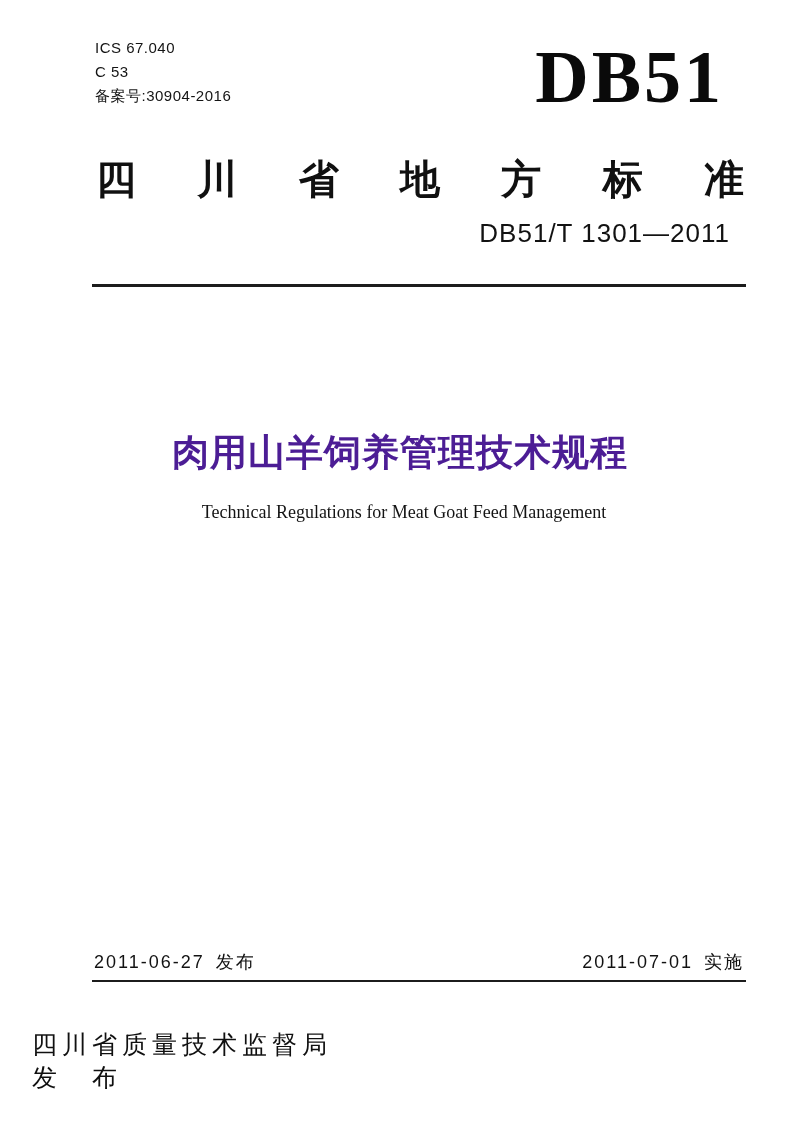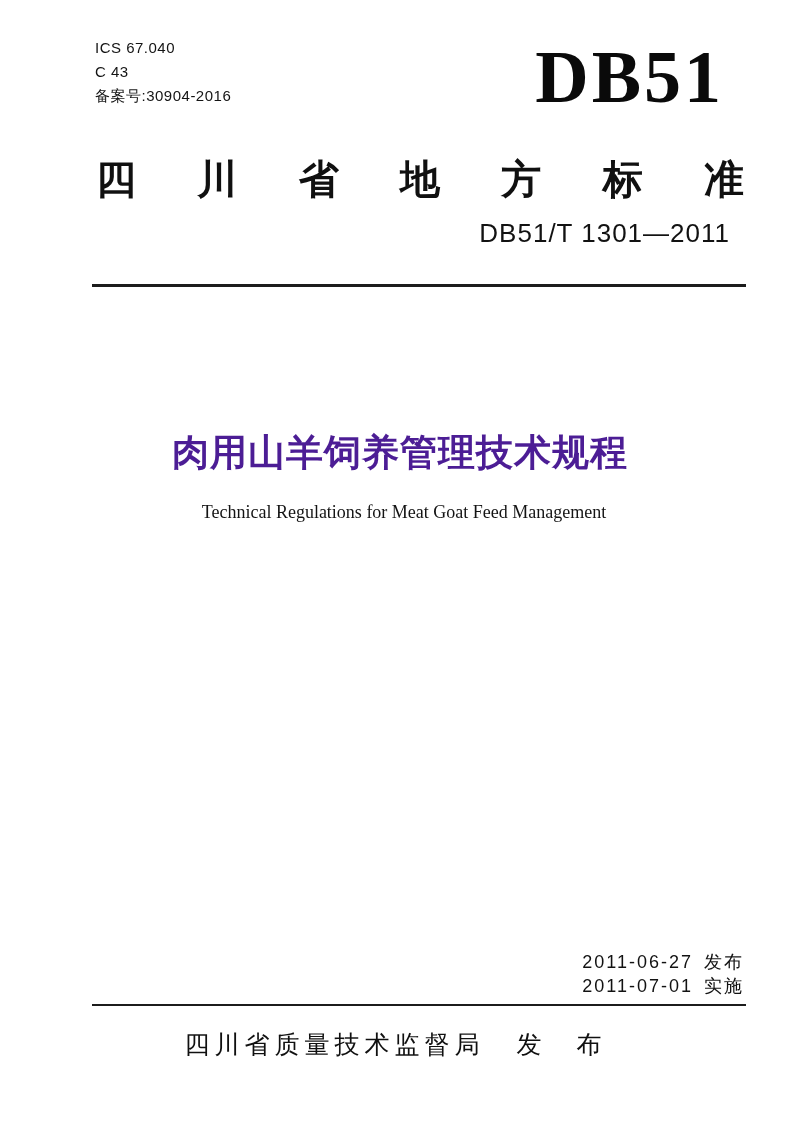--- a/index.html
+++ b/index.html
@@ -98,55 +98,56 @@
     color: #141414;
   }
 
   
   .dates-row {
     position: absolute;
     left: 92px;
     top: 950px;
     width: 654px;
     display: flex;
+    justify-content: space-between;
     align-items: flex-end;
     padding: 0 2px 6px 2px;
     border-bottom: 2px solid #1c1c1c;
     font-size: 18px;
     font-weight: 500;
     letter-spacing: 2px;
     color: #121212;
-    flex-direction: column;
   }
   .date-item { white-space: nowrap; }
   .date-label { margin-left: 4px; letter-spacing: 2px; }
 
   .publisher-row {
     position: absolute;
     left: 0;
     top: 1028px;
     width: 800px;
     display: flex;
     justify-content: center;
     align-items: baseline;
     font-size: 25px;
     font-weight: 500;
     color: #101010;
+    flex-direction: column;
   }
   .publisher-name { letter-spacing: 5px; }
   .publish-action { margin-left: 32px; letter-spacing: 14px; }
 </style>
 </head>
 <body>
 
 <div class="page">
 
   <div class="ics-block">
     <div>ICS 67.040</div>
-    <div>C 43</div>
+    <div>C 53</div>
     <div>备案号:30904-2016</div>
   </div>
 
   <div class="logo">DB51</div>
 
   <div class="standard-type">
       <span>四</span>
       <span>川</span>
       <span>省</span>
       <span>地</span>

